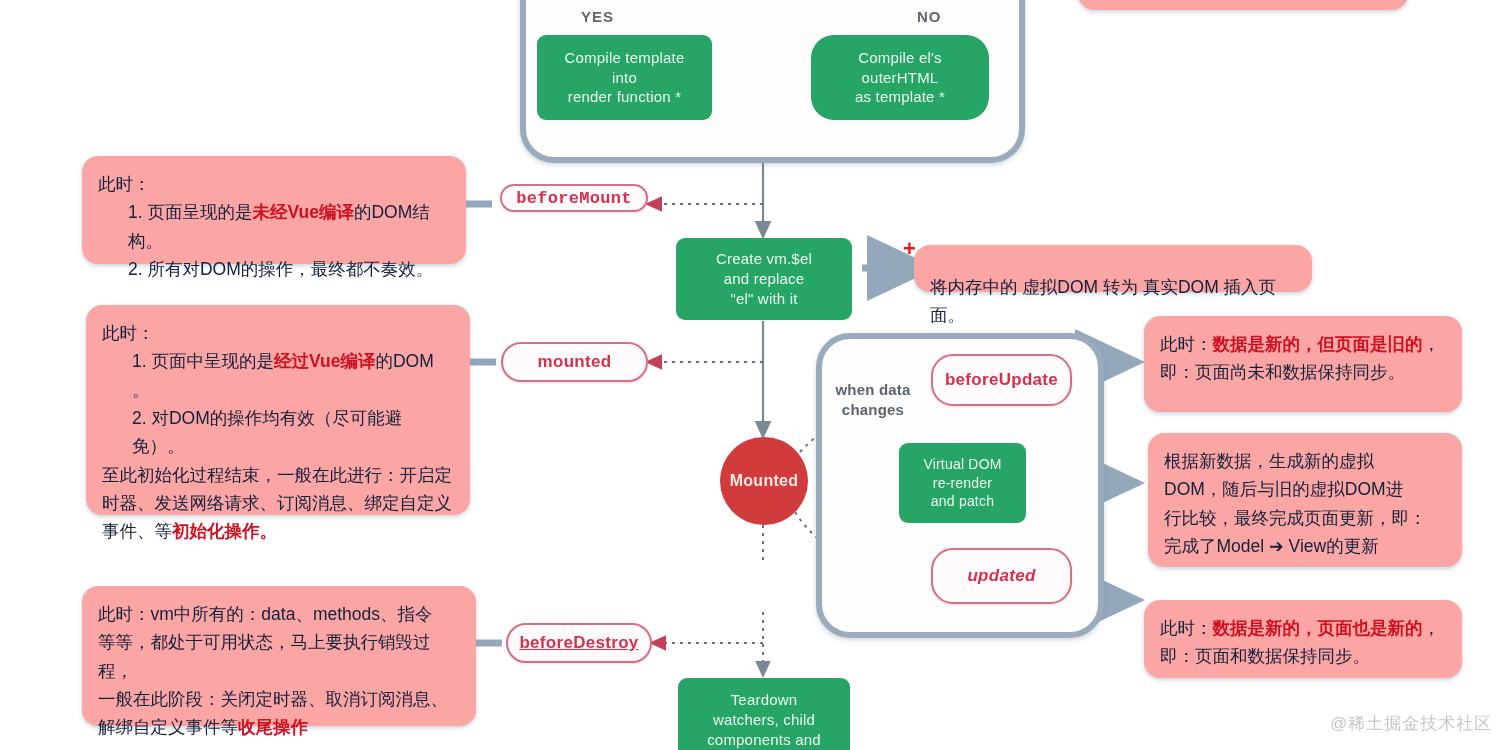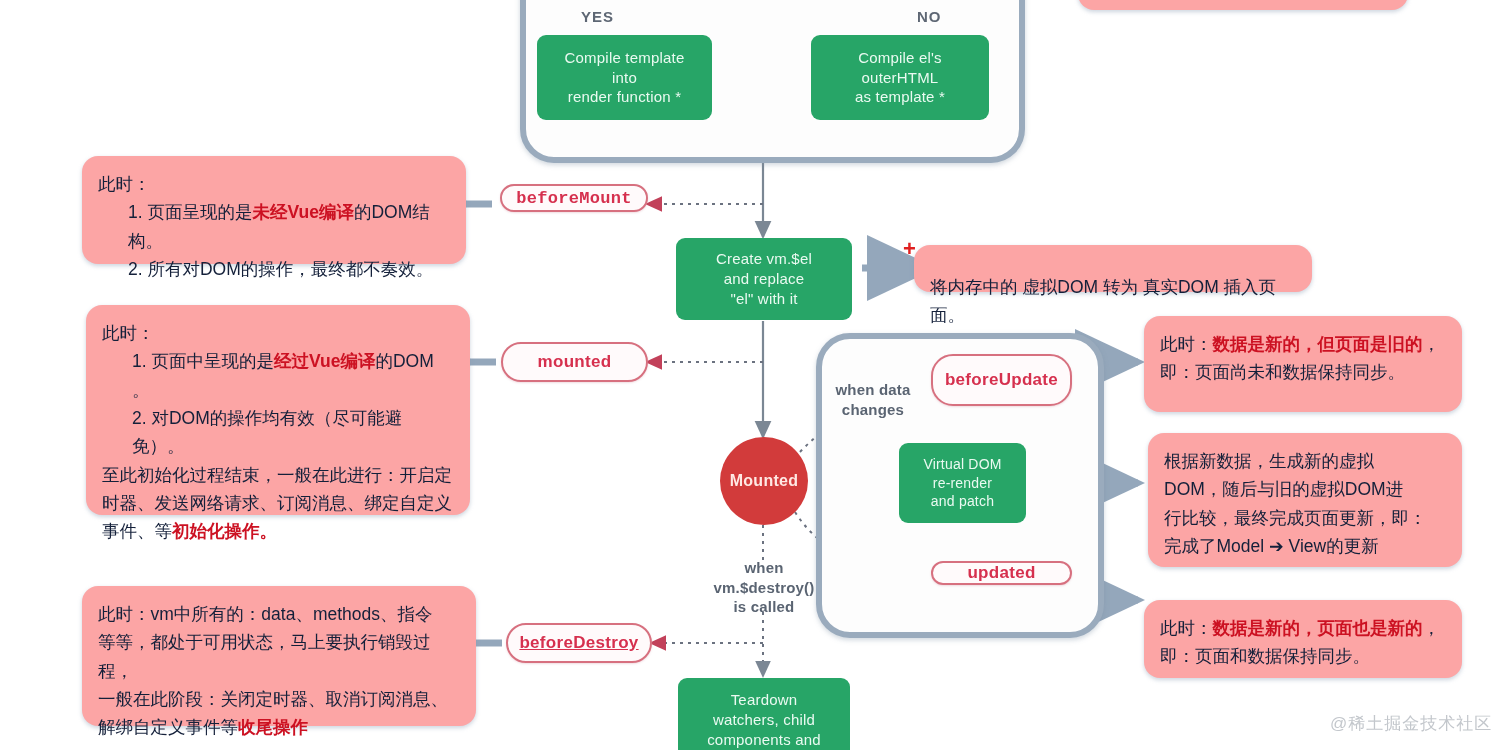--- a/index.html
+++ b/index.html
@@ -162,52 +162,49 @@
   </svg>
 
   <div class="node flowbox" style="left:520px;top:-120px;width:505px;height:283px;"></div>
 
   <div class="yn" style="left:581px;top:8px;">YES</div>
   <div class="yn" style="left:917px;top:8px;">NO</div>
 
   <div class="node green" style="left:537px;top:35px;width:175px;height:85px;white-space:pre-line;">Compile template
 into
 render function *</div>
-  <div class="node green" style="left:811px;top:35px;width:178px;height:85px;white-space:pre-line;">Compile el's
+  <div class="node green" style="left:811px;top:35px;width:178px;height:85px;white-space:pre-line;border-radius:23px;">Compile el's
 outerHTML
 as template *</div>
 
   <div class="node green" style="left:676px;top:238px;width:176px;height:82px;white-space:pre-line;">Create vm.$el
 and replace
 "el" with it</div>
 
   <div class="node circle" style="left:720px;top:437px;width:88px;height:88px;">Mounted</div>
 
-  <div class="lbl" style="left:699px;top:558px;width:130px;white-space:pre-line;">when
-vm.$destroy()
-is called</div>
 
   <div class="node green" style="left:678px;top:678px;width:172px;height:80px;white-space:pre-line;align-items:flex-start;padding-top:12px;">Teardown
 watchers, child
 components and</div>
 
   <div class="node flowbox" style="left:816px;top:333px;width:288px;height:305px;"></div>
 
   <div class="lbl" style="left:818px;top:380px;width:110px;white-space:pre-line;">when data
 changes</div>
 
   <div class="node green" style="left:899px;top:443px;width:127px;height:80px;white-space:pre-line;font-size:14px;">Virtual DOM
 re-render
 and patch</div>
 
   <div class="node pill" style="left:500px;top:184px;width:148px;height:28px;font-family:Liberation Mono, monospace;">beforeMount</div>
   <div class="node pill" style="left:501px;top:342px;width:147px;height:40px;">mounted</div>
   <div class="node pill" style="left:506px;top:623px;width:146px;height:40px;text-decoration:underline;">beforeDestroy</div>
   <div class="node pill" style="left:931px;top:354px;width:141px;height:52px;">beforeUpdate</div>
-  <div class="node pill" style="left:931px;top:561px;width:141px;height:24px;">updated</div>
+  <div class="node pill" style="left:931px;top:548px;width:141px;height:56px;font-style:italic;">updated</div>
 
   <div class="node callout" style="left:1078px;top:-32px;width:330px;height:42px;padding-top:4px;">
     
   </div>
 
   <div class="node callout" style="left:82px;top:156px;width:384px;height:108px;">
     <span class="hdr">此时：</span>
     <span class="ind"><span>1. 页面呈现的是</span><span class="hl">未经Vue编译</span><span>的DOM结构。</span></span>
     <span class="ind">2. 所有对DOM的操作，最终都不奏效。</span>
   </div>

